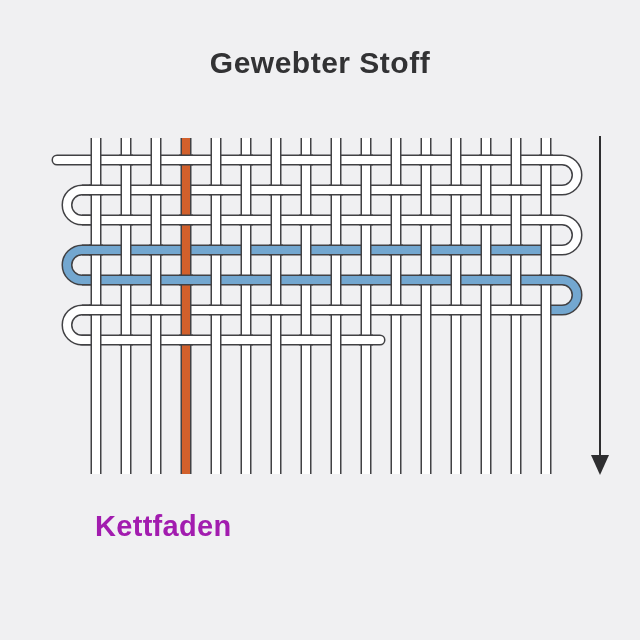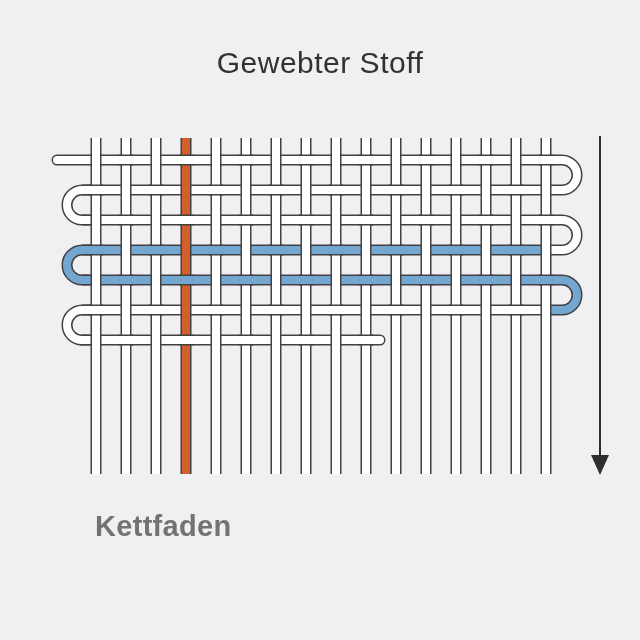--- a/index.html
+++ b/index.html
@@ -1,20 +1,20 @@
 <!DOCTYPE html>
 <html><head>
 <meta charset="utf-8">
 <style>
   html,body{margin:0;padding:0;}
   body{width:640px;height:640px;overflow:hidden;font-family:"Liberation Sans",sans-serif;}
   .canvas{position:relative;width:640px;height:640px;}
   .title{
     position:absolute;left:0;right:0;top:46px;
-    text-align:center;font-size:30px;font-weight:400;letter-spacing:0.5px;
+    text-align:center;font-size:30px;font-weight:700;letter-spacing:0.5px;
   }
   .legend{
     position:absolute;left:95px;top:506px;
     font-size:29px;font-weight:600;letter-spacing:0.3px;line-height:40px;
   }
   .legend-item{white-space:nowrap;}
   svg.weave{position:absolute;left:0;top:0;}
 </style>
 </head>
 <body style="background: rgb(240, 240, 242);">
@@ -195,15 +195,15 @@
         <rect x="359" y="334.5" width="14" height="11" fill="#414144"></rect>
         <rect x="358" y="336" width="16" height="8" fill="#ffffff"></rect>
       </g>
       <g>
         <line x1="600" y1="136" x2="600" y2="458" stroke="#2e2e30" stroke-width="2"></line>
         <polygon points="591,455 609,455 600,475" fill="#2e2e30"></polygon>
       </g>
     </svg>
   <div class="title" style="color: rgb(50, 50, 52);">Gewebter Stoff</div>
   <div class="legend">
-    <div class="legend-item" style="color: #737373;">Kettfaden</div>
+    <div class="legend-item" style="color: #a21caf;">Kettfaden</div>
   </div>
 </div>
 
 </body></html>

